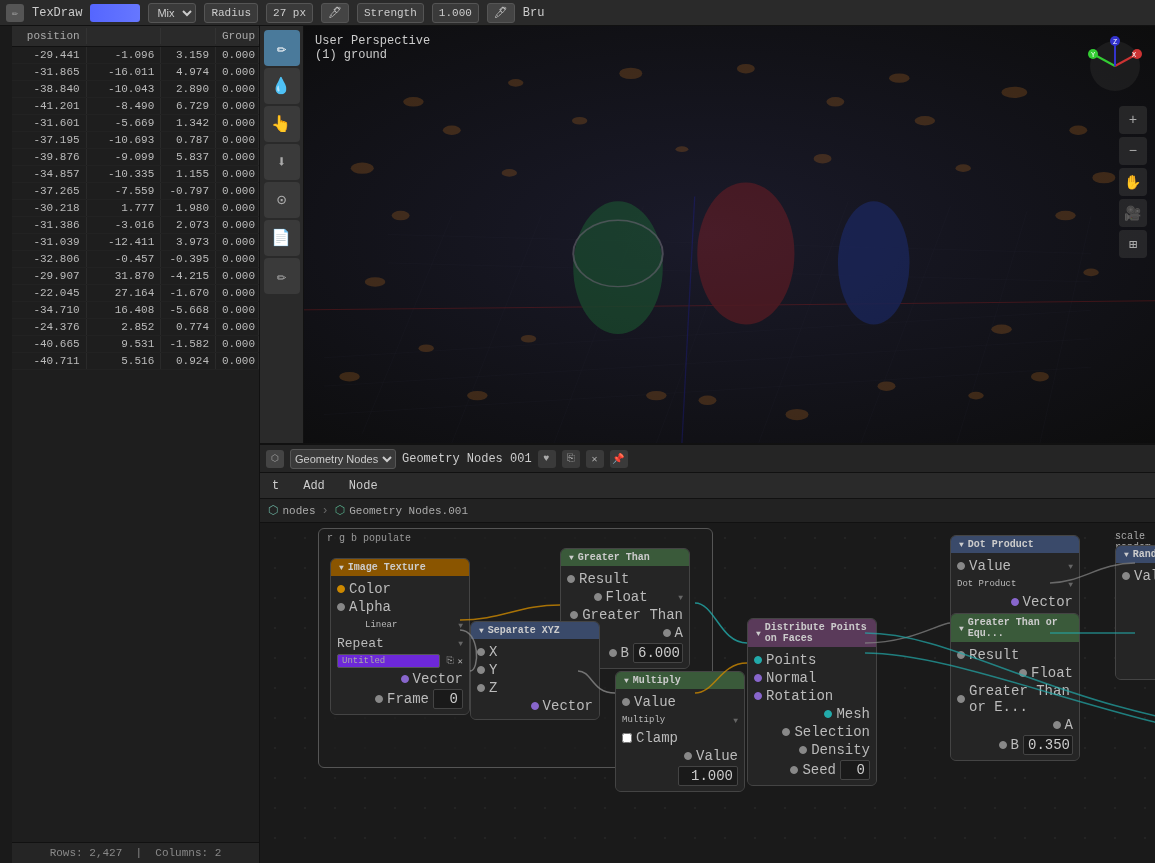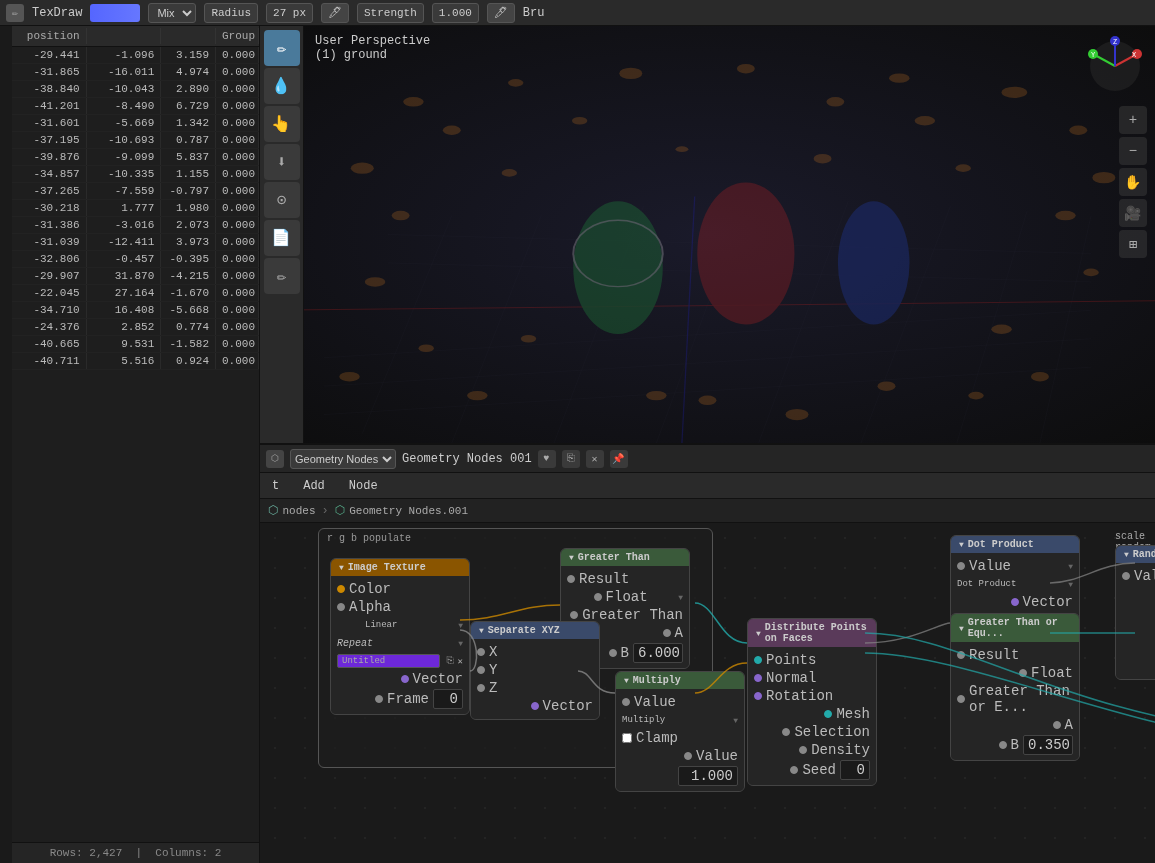--- a/index.html
+++ b/index.html
@@ -747,21 +747,21 @@
             </div>
             <div class="node-row">
               <div class="node-socket socket-gray"></div>
               <span class="node-label">Alpha</span>
             </div>
             <div class="node-row">
               <span class="node-label" style="font-size:9px;margin-left:28px;">Linear</span>
               <div class="node-expand-arrow">▼</div>
             </div>
             <div class="node-row">
-              <span class="node-label" style="font-size:10px;font-style:italic;">Repeat</span>
+              <span class="node-label" style="font-size:13px;">Repeat</span>
               <div class="node-expand-arrow">▼</div>
             </div>
             <div class="node-row">
               <div style="background:#6d28d9;border:1px solid #555;border-radius:2px;font-size:9px;padding:1px 4px;color:#aaa;flex:1;">Untitled</div>
               <span style="font-size:9px;color:#aaa;margin-left:2px;">⎘</span>
               <span style="font-size:9px;color:#aaa;">✕</span>
             </div>
             <div class="node-row">
               <div class="node-socket socket-purple" style="margin-left:auto;"></div>
               <span class="node-label">Vector</span>

